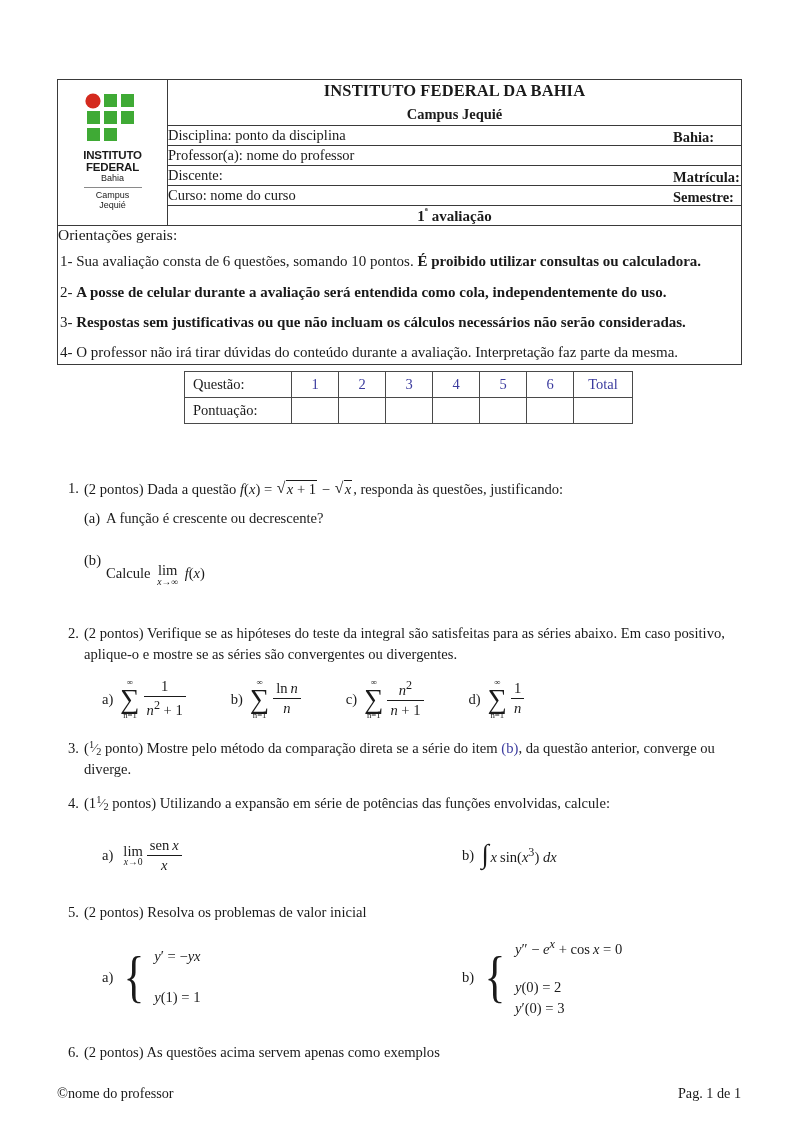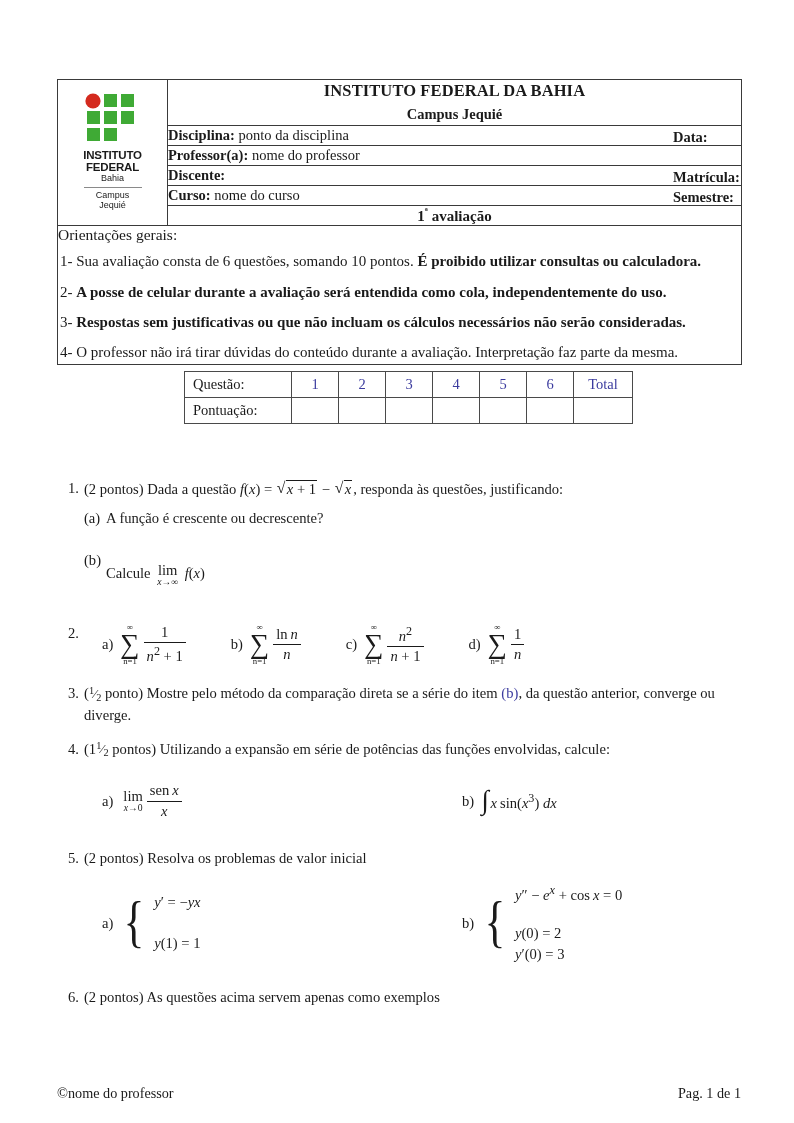--- a/index.html
+++ b/index.html
@@ -94,21 +94,21 @@
     font-weight: bold;
     line-height: 1.45;
     margin-top: 2px;
   }
   .field-cell {
     padding: 3px 0 3px 8px;
     font-size: 14.5px;
     height: 19px;
     position: relative;
   }
-  .field-cell b { font-weight: bold; }
+  .field-cell b { font-weight: normal; }
   .field-val { font-weight: normal; }
   .right-field {
     position: absolute;
     left: 505px;
     top: 3px;
     font-weight: bold;
   }
   .avaliacao-cell {
     text-align: center;
     font-size: 15px;
@@ -336,21 +336,21 @@
         <td class="title-cell">
           <div class="title-main">INSTITUTO FEDERAL DA BAHIA</div>
           <div class="title-sub">Campus Jequié</div>
         </td>
       </tr>
 
       <tr>
         <td class="field-cell">
           <b>Disciplina:</b>
           <span class="field-val">ponto da disciplina</span>
-          <span class="right-field">Data:</span>
+          <span class="right-field">Bahia:</span>
         </td>
       </tr>
 
       <tr>
         <td class="field-cell">
           <b>Professor(a):</b>
           <span class="field-val">nome do professor</span>
         </td>
       </tr>
 
@@ -434,20 +434,23 @@
       </div>
 
       <div class="sub" style="margin-top:22px;">
         <span class="sub-lab">(b)</span>
         <span>Calcule&nbsp;<span class="limop"><span class="top">lim</span><span class="bot"><span class="mi">x</span>→∞</span></span>&nbsp;<span class="mi">f</span>(<span class="mi">x</span>)</span>
       </div>
     </div>
 
     <div class="q" style="margin-top:24px;margin-bottom:8px;">
       <span class="q-num">2.</span>
+      <span class="q-body">
+        <span>(2 pontos)</span><span> Verifique se as hipóteses do teste da integral são satisfeitas para as séries abaixo. Em caso positivo, aplique-o e mostre se as séries são convergentes ou divergentes.</span>
+      </span>
 
       <div class="mathrow" style="padding-left:18px;gap:44px;margin-top:14px;">
         <span class="mathitem">
           <span class="lab">a)</span>
           <span class="sumop">
               <span class="sup">∞</span>
               <span class="sig">∑</span>
               <span class="sub2">n=1</span>
             </span>
           <span class="vfrac">

